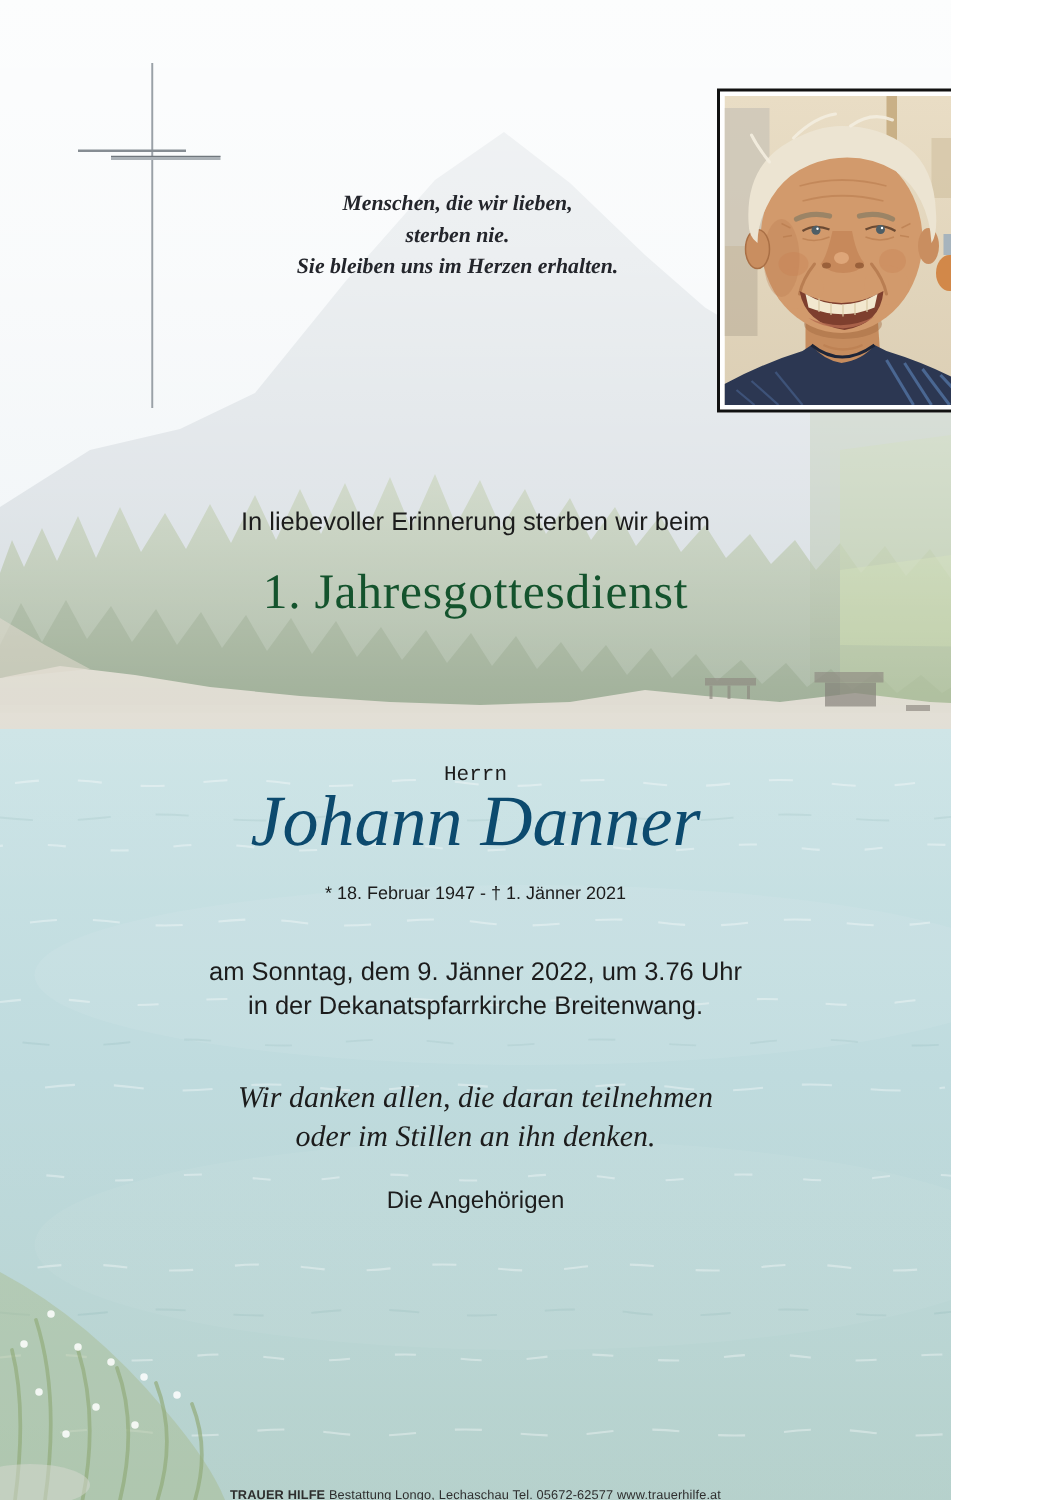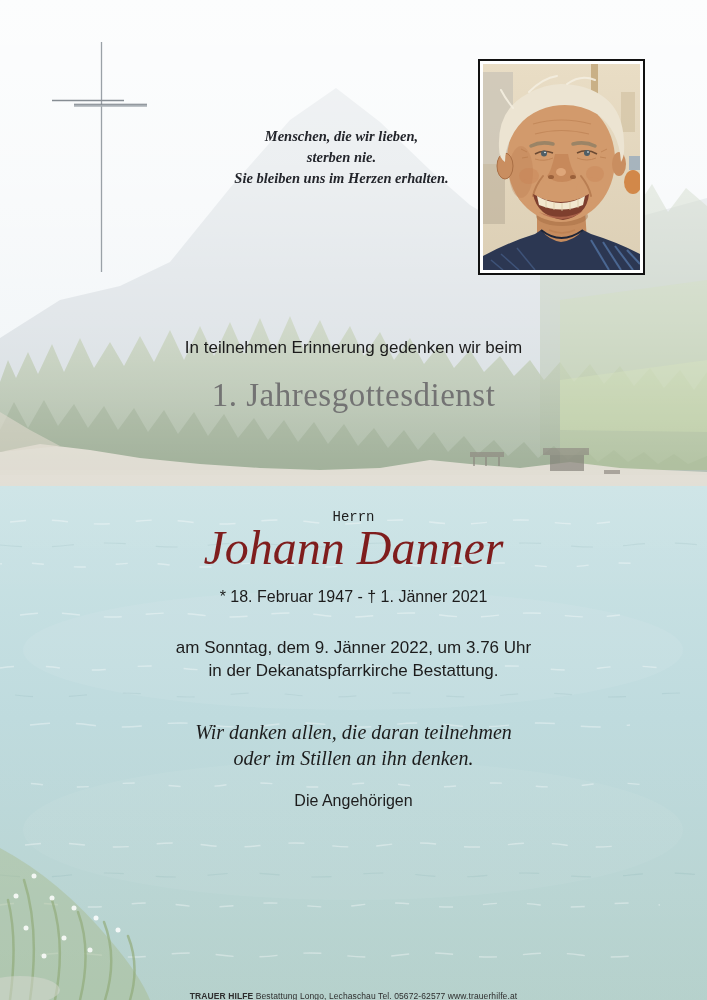--- a/index.html
+++ b/index.html
@@ -1,33 +1,33 @@
 <!DOCTYPE html>
 <html><head>
 <meta charset="utf-8">
 <style>
   html,body{margin:0;padding:0;background:#ffffff;}
   #card{
-    position:relative;width:707px;height:1000px;overflow:hidden;
+    position:relative;width:634px;height:1000px;overflow:hidden;
     background:#eef3f5;font-family:"Liberation Sans",sans-serif;
   }
   #bg-svg,#cross-svg{position:absolute;}
   #bg-svg{left:0;top:0;}
   #cross-svg{left:40px;top:28px;}
   .txt{position:absolute;left:0;right:0;text-align:center;color:#1c1c1c;}
   .sans{font-family:"Liberation Sans",sans-serif;}
   #quote{top:126px;font-family:"Liberation Serif",serif;font-style:italic;font-weight:700;
          font-size:14.5px;line-height:21px;color:#23252b;transform:translateX(-12px);}
   #intro{top:338px;font-size:17px;}
-  #event-title{top:377px;font-family:"Liberation Serif",serif;font-size:33px;letter-spacing:.5px;color:#737373;}
+  #event-title{top:377px;font-family:"Liberation Serif",serif;font-size:33px;letter-spacing:.5px;color:#14532d;}
   #subtitle{top:464px;font-size:17px;}
   #salutation{top:509px;font-size:14px;font-family:Liberation Mono, monospace;}
   #deceased-name{top:520px;font-family:"Liberation Serif",serif;font-style:italic;
-                 font-size:48px;line-height:56px;color:#7f1d1d;}
-  #life-dates{top:588px;font-size:16px;}
+                 font-size:48px;line-height:56px;color:#0c4a6e;}
+  #life-dates{top:588px;font-size:12px;}
   #event-details{top:636px;font-size:17px;line-height:23px;}
   #thanks{top:719px;font-family:"Liberation Serif",serif;font-style:italic;font-size:20px;line-height:26px;}
   #signature{top:792px;font-size:16px;}
   #footer-line{top:963px;font-size:8.5px;color:#2e2e2e;letter-spacing:.1px;margin-top:28px;}
   #footer-line .b{font-weight:700;}
   #photo-frame{
     position:absolute;left:478px;top:59px;width:167px;height:216px;
     box-sizing:border-box;border:2px solid #111;background:#fff;padding:3px;
   }
   #photo-frame svg{display:block;width:157px;height:206px;}
@@ -246,34 +246,34 @@
       </g>
     </svg>
   </div>
 
   <div id="quote" class="txt">
     <div>Menschen, die wir lieben,</div>
     <div>sterben nie.</div>
     <div>Sie bleiben uns im Herzen erhalten.</div>
   </div>
 
-  <div id="intro" class="txt sans">In teilnehmen Erinnerung gedenken wir beim</div>
+  <div id="intro" class="txt sans">In liebevoller Erinnerung sterben wir beim</div>
 
   <div id="event-title" class="txt">1. Jahresgottesdienst</div>
 
 
   <div id="salutation" class="txt sans">Herrn</div>
 
   <div id="deceased-name" class="txt">Johann Danner</div>
 
   <div id="life-dates" class="txt sans">* 18. Februar 1947 - † 1. Jänner 2021</div>
 
   <div id="event-details" class="txt sans">
     <div>am Sonntag, dem 9. Jänner 2022, um 3.76 Uhr</div>
-    <div>in der Dekanatspfarrkirche Bestattung.</div>
+    <div>in der Dekanatspfarrkirche Breitenwang.</div>
   </div>
 
   <div id="signature" class="txt sans">Die Angehörigen</div>
 
   <div id="thanks" class="txt">
     <div>Wir danken allen, die daran teilnehmen</div>
     <div>oder im Stillen an ihn denken.</div>
   </div>
 
   <div id="footer-line" class="txt sans">

